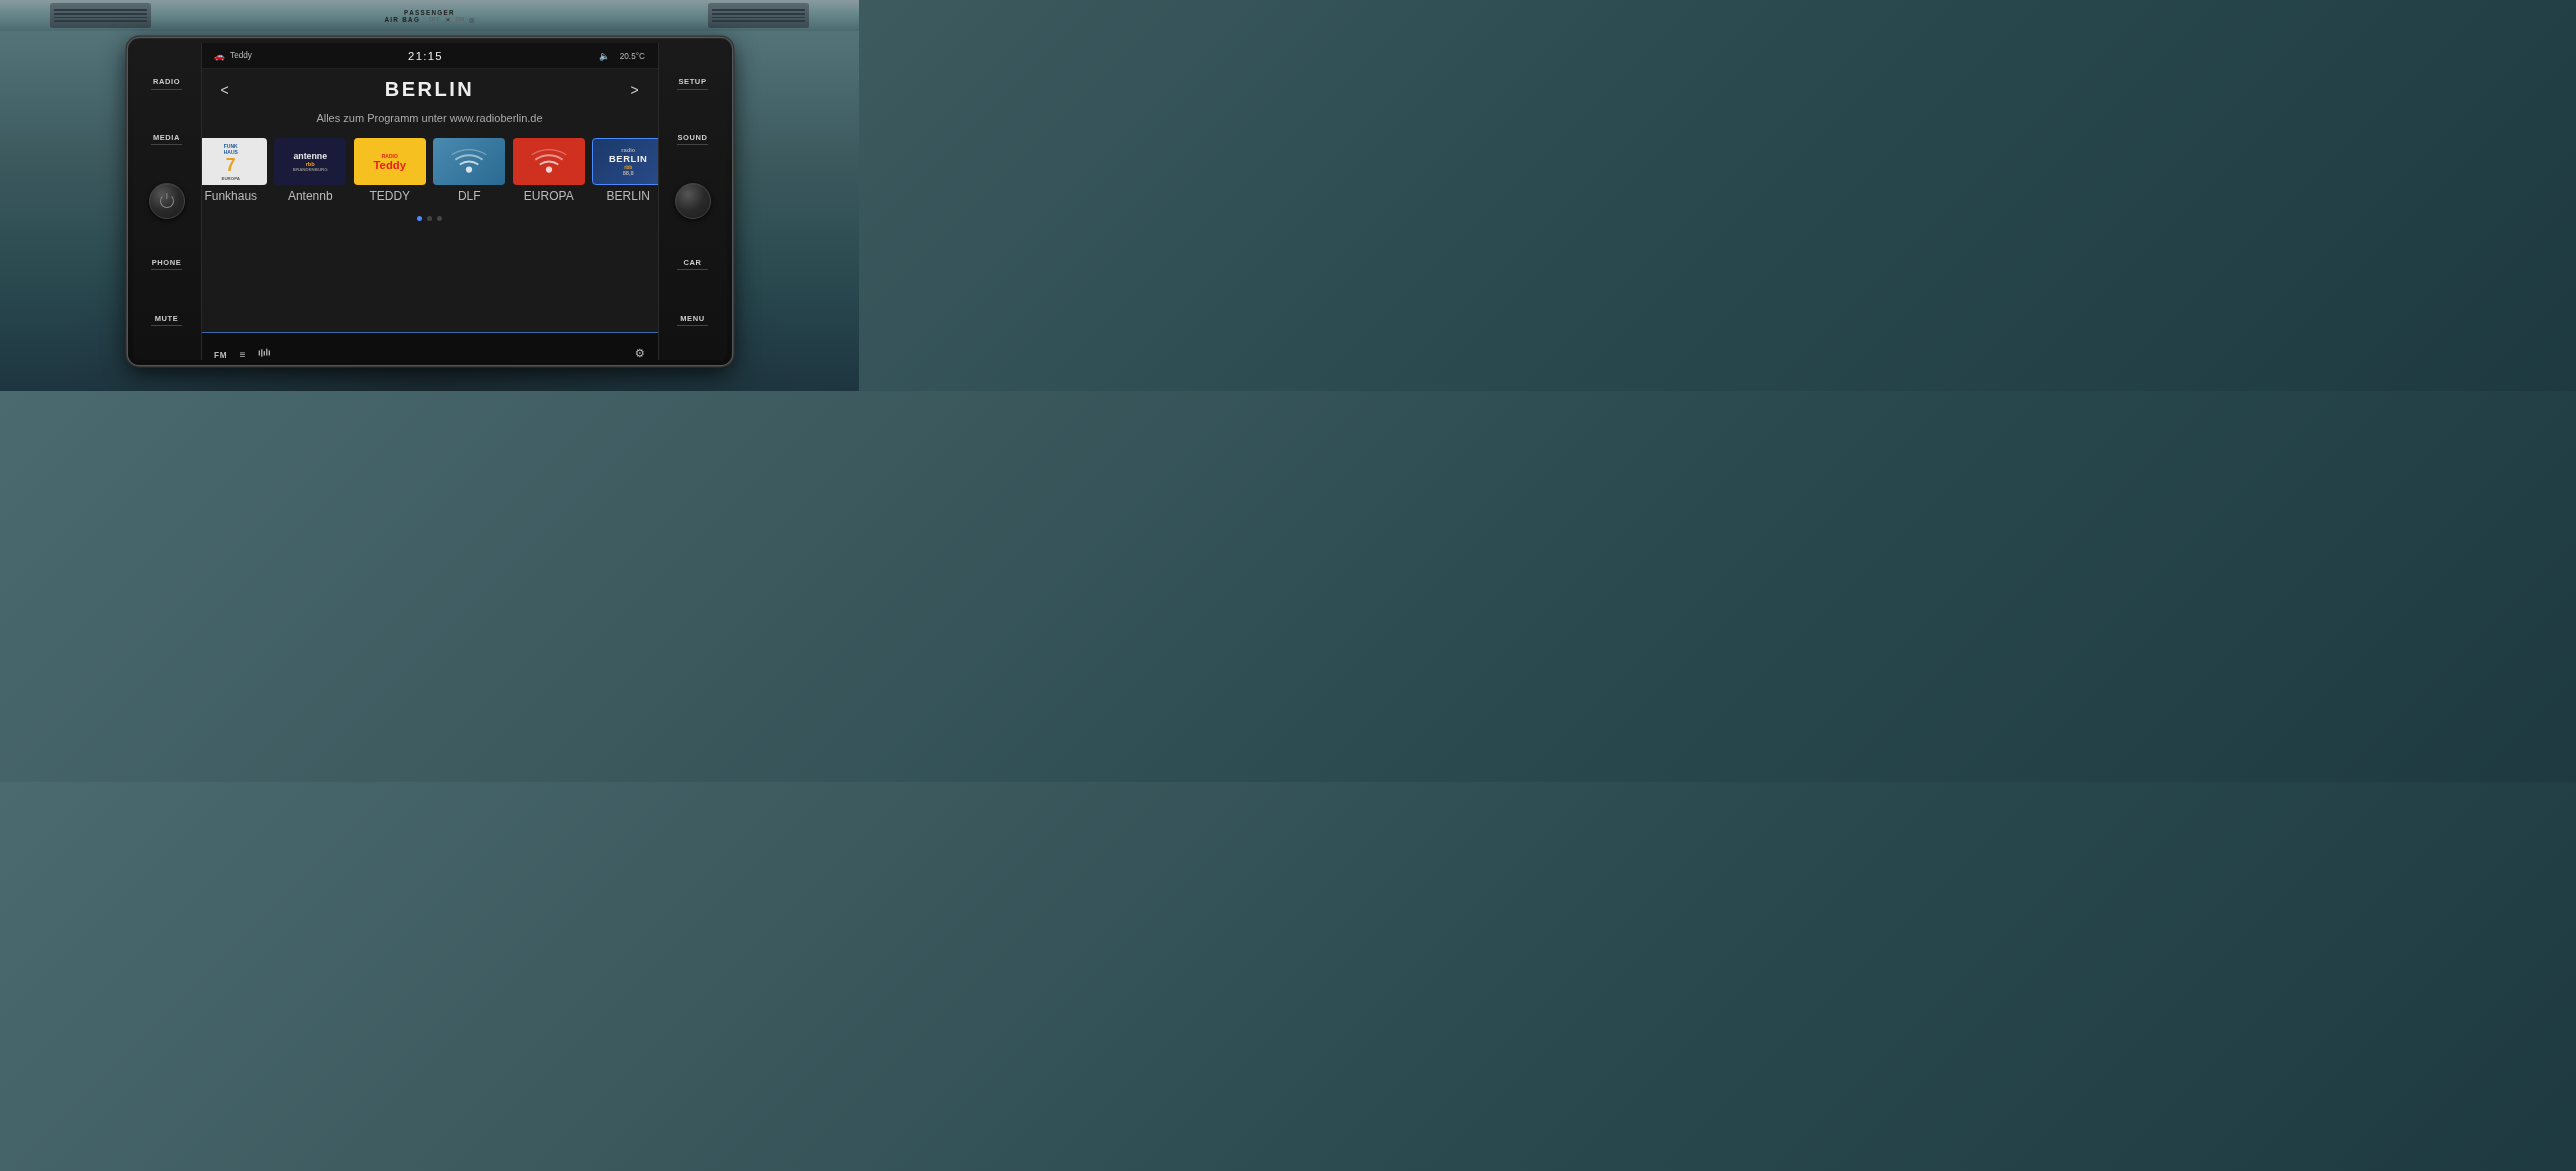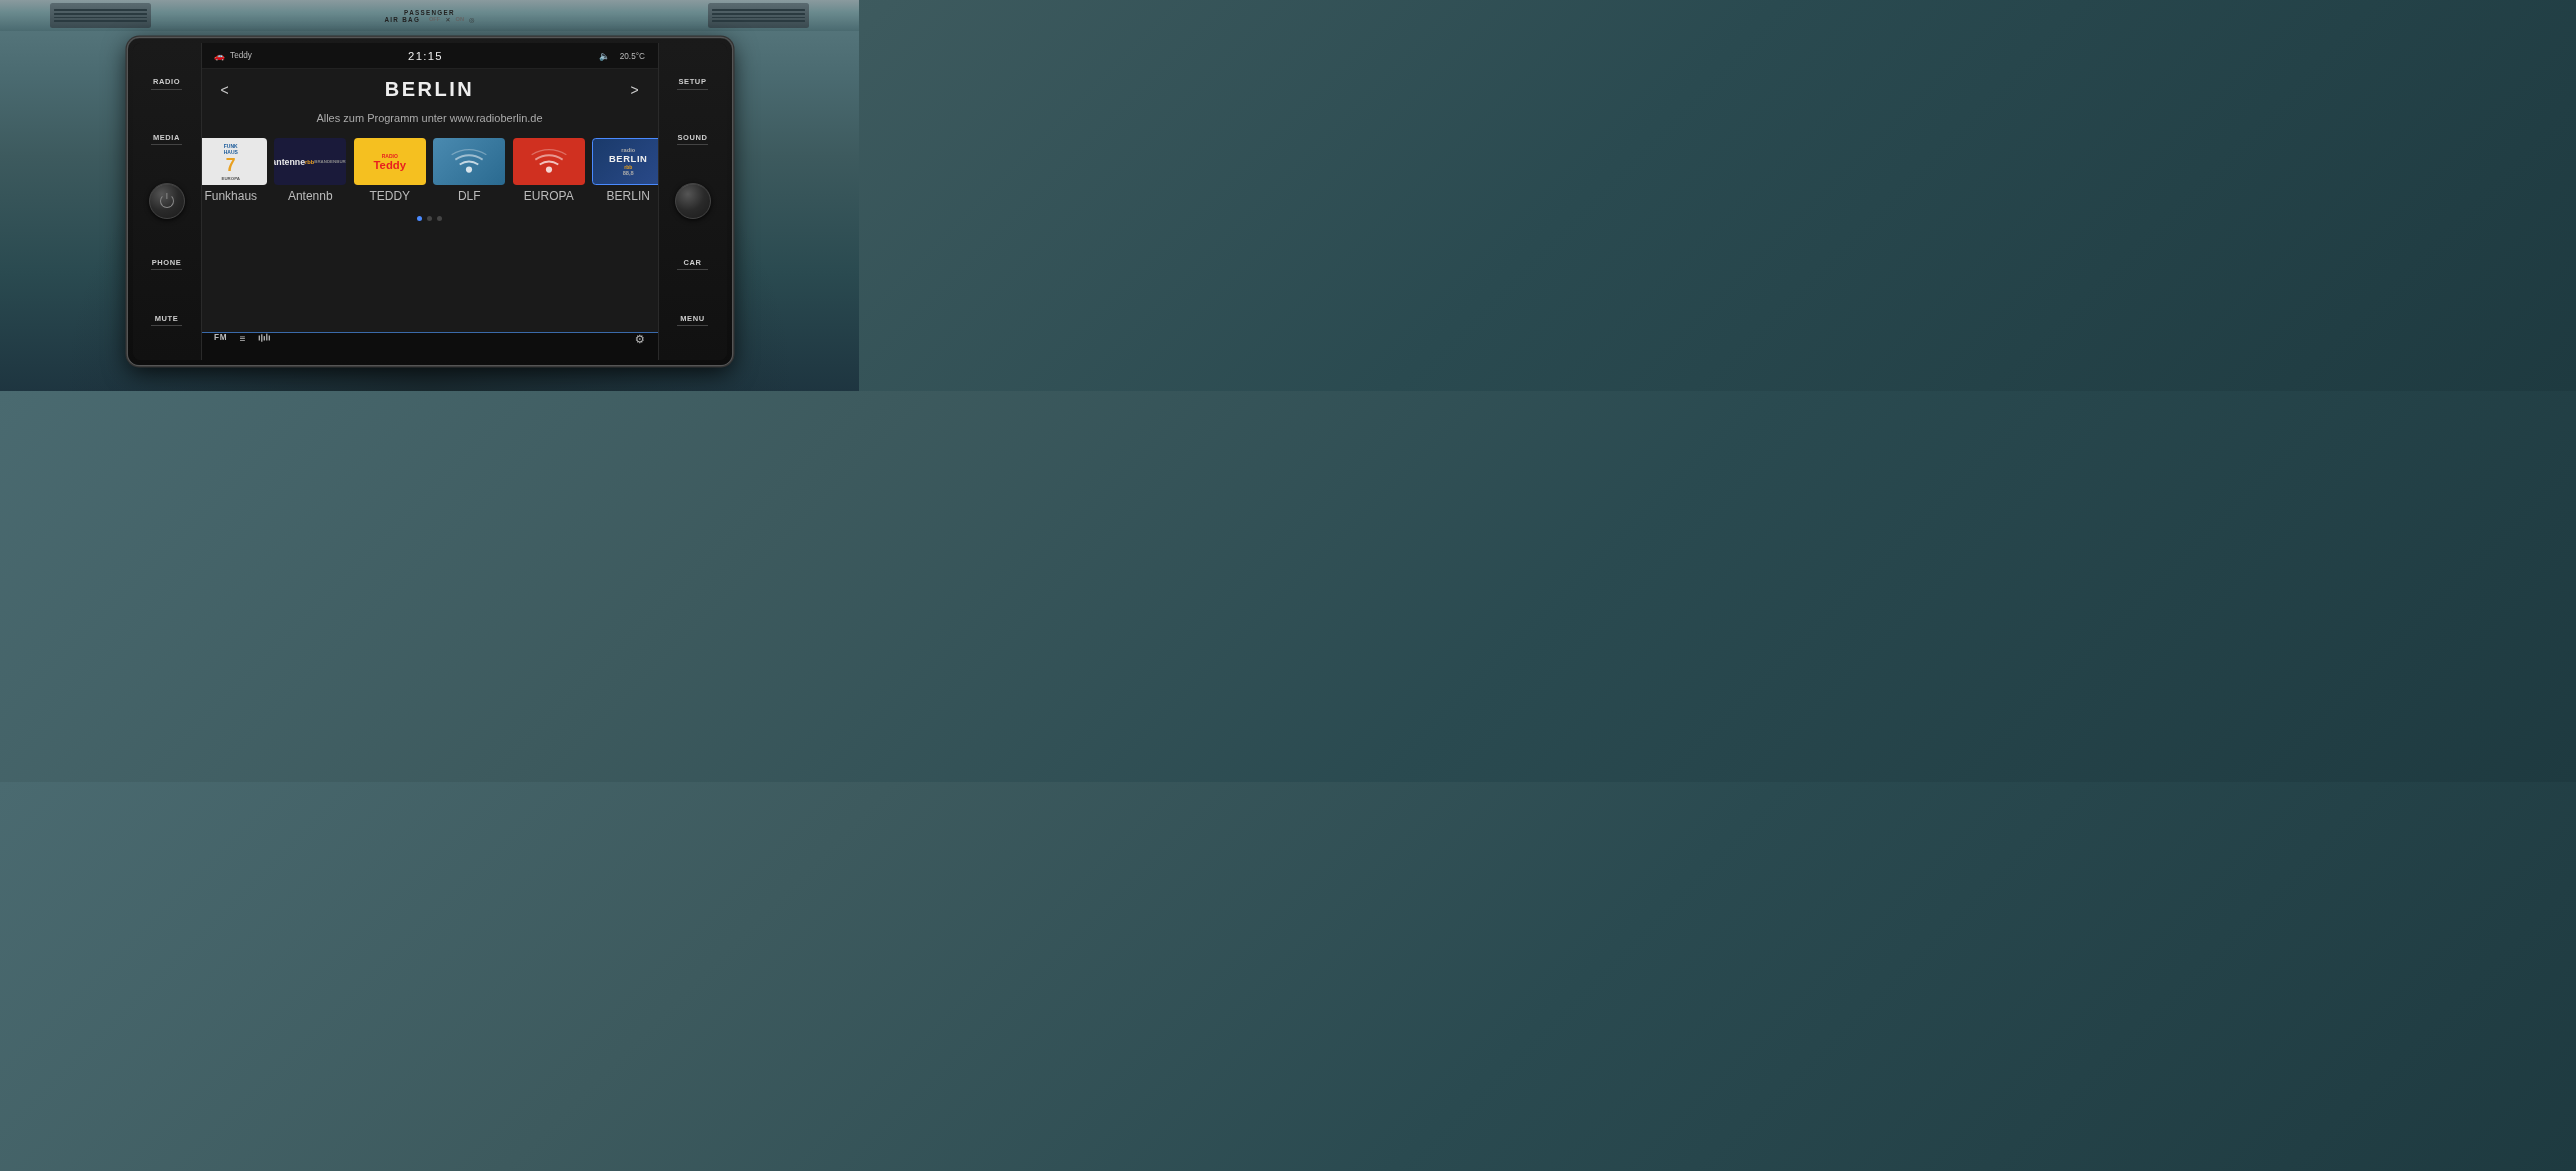--- a/index.html
+++ b/index.html
@@ -342,21 +342,21 @@
     .funkhaus-sub {
       font-size: 4.4px;
       color: #555;
       font-weight: bold;
     }
 
     
     .logo-antenne {
       background: #1a1a3a;
       display: flex;
-      flex-direction: row;
+      flex-direction: column;
       align-items: center;
       justify-content: center;
     }
 
     .antenne-main {
       font-size: 8.8px;
       font-weight: bold;
       color: #e8e8e8;
     }
 
@@ -440,21 +440,21 @@
     .dot.active {
       background: #4a8aff;
     }
 
     
     .bottom-toolbar {
       height: 28px;
       background: #0d0d0d;
       border-top: 0.6px solid #3a6aaa;
       display: flex;
-      align-items: flex-start;
+      align-items: flex-end;
       padding: 0 12.6px;
       gap: 12.6px;
       margin-top: 43px;
     }
 
     .toolbar-item {
       color: #bbb;
       font-size: 8.2px;
       font-weight: bold;
       cursor: pointer;

